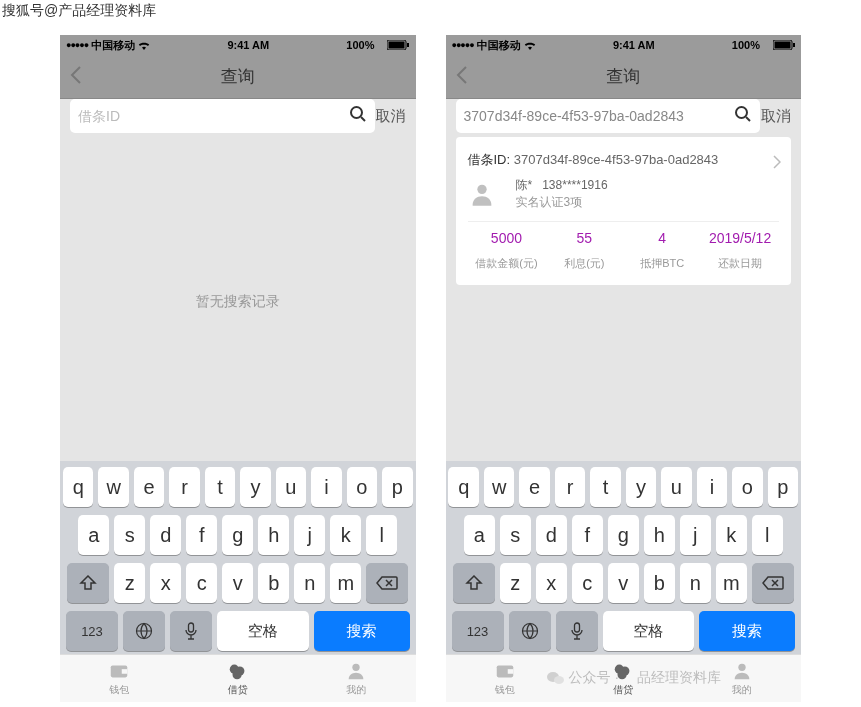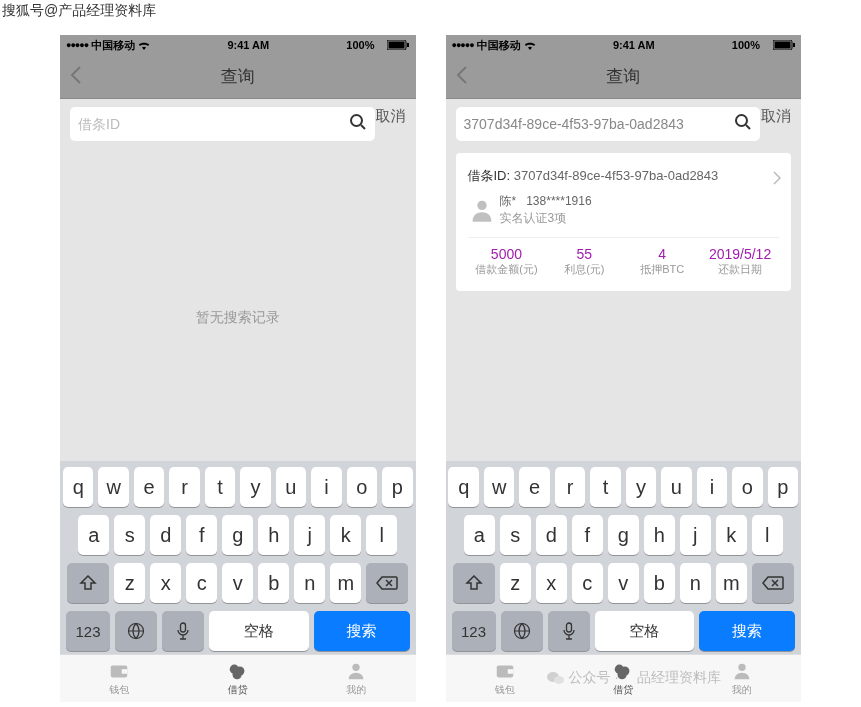--- a/index.html
+++ b/index.html
@@ -14,50 +14,50 @@
     .status-left { display: flex; align-items: center; gap: 3px; }
     .status-dots { letter-spacing: -1px; font-size: 9px; }
     .status-time { font-weight: 700; }
     .status-right { display: flex; align-items: center; gap: 13px; }
     .battery-icon { display: inline-flex; align-items: center; }
     
     .nav-bar { height: 44px; background: #9b9b9b; display: flex; align-items: center; position: relative; border-bottom: 1px solid #888; }
     .nav-back { position: absolute; left: 10px; color: #666; }
     .nav-title { flex: 1; text-align: center; font-size: 17px; color: #333; font-weight: 500; }
     
-    .search-row { display: flex; padding: 8px 10px; gap: 1px; background: #e5e5e5; }
+    .search-row { display: flex; align-items: center; padding: 0 10px; gap: 1px; background: #e5e5e5; }
     .search-box { flex: 1; height: 34px; background: #fff; border-radius: 5px; display: flex; align-items: center; padding: 0 8px; }
     .search-input { flex: 1; border: none; outline: none; font-size: 14px; color: #333; background: transparent; }
     .search-input::placeholder { color: #bbb; }
     .search-icon { color: #333; }
     .cancel-btn { font-size: 15px; color: #555; }
     
     .content { flex: 1; background: #e5e5e5; display: flex; flex-direction: column; }
     .empty-text { text-align: center; margin-top: 160px; color: #999; font-size: 14px; }
     
     .result-card { background: #fff; margin: 4px 10px; border-radius: 4px; padding: 14px 12px; position: relative; }
     .result-title { font-size: 13px; color: #666; margin-bottom: 8px; }
     .result-title .idlabel { color: #333; font-weight: 500; }
-    .result-user { display: flex; align-items: center; gap: 4px; margin-bottom: 10px; }
+    .result-user { display: flex; align-items: center; gap: 20px; margin-bottom: 10px; }
     .avatar-icon { width: 28px; height: 28px; color: #bbb; }
     .user-info { font-size: 12px; line-height: 1.4; }
     .user-name { color: #666; }
     .user-verify { color: #999; }
     .chevron-right { position: absolute; right: 10px; top: 18px; color: #bbb; }
     .result-stats { display: flex; border-top: 1px solid #eee; padding-top: 8px; margin-top: 4px; }
     .stat { flex: 1; text-align: center; }
     .stat-value { font-size: 14px; color: #a21caf; font-weight: 500; }
-    .stat-label { font-size: 11px; color: #999; margin-top: 0; }
+    .stat-label { font-size: 11px; color: #999; margin-top: 10px; }
     
     .keyboard { background: #d1d4d9; padding: 6px 3px 3px; }
     .kb-row { display: flex; justify-content: center; gap: 5px; margin-bottom: 8px; }
     .key { background: #fff; border-radius: 5px; height: 40px; display: flex; align-items: center; justify-content: center; font-size: 20px; color: #333; box-shadow: 0 1px 0 rgba(0,0,0,0.3); }
     .key-letter { width: 31px; }
     .key-fn { background: #acb1b9; width: 42px; }
-    .key-fn-wide { background: #acb1b9; width: 44px; font-size: 15px; }
+    .key-fn-wide { background: #acb1b9; width: 52px; font-size: 13px; }
     .key-space { flex: 1; font-size: 15px; }
     .key-search { background: #0a7cff; color: #fff; width: 96px; font-size: 15px; font-weight: 500; }
     .kb-bottom { display: flex; gap: 5px; padding: 0 3px; }
     
     .tab-bar { height: 48px; background: #f7f7f7; border-top: 1px solid #ddd; display: flex; }
     .tab { flex: 1; display: flex; flex-direction: column; align-items: center; justify-content: center; gap: 1px; color: #999; font-size: 10px; }
     .tab.active { color: #555; }
     .tab svg { width: 22px; height: 22px; }
   </style>
 </head>

